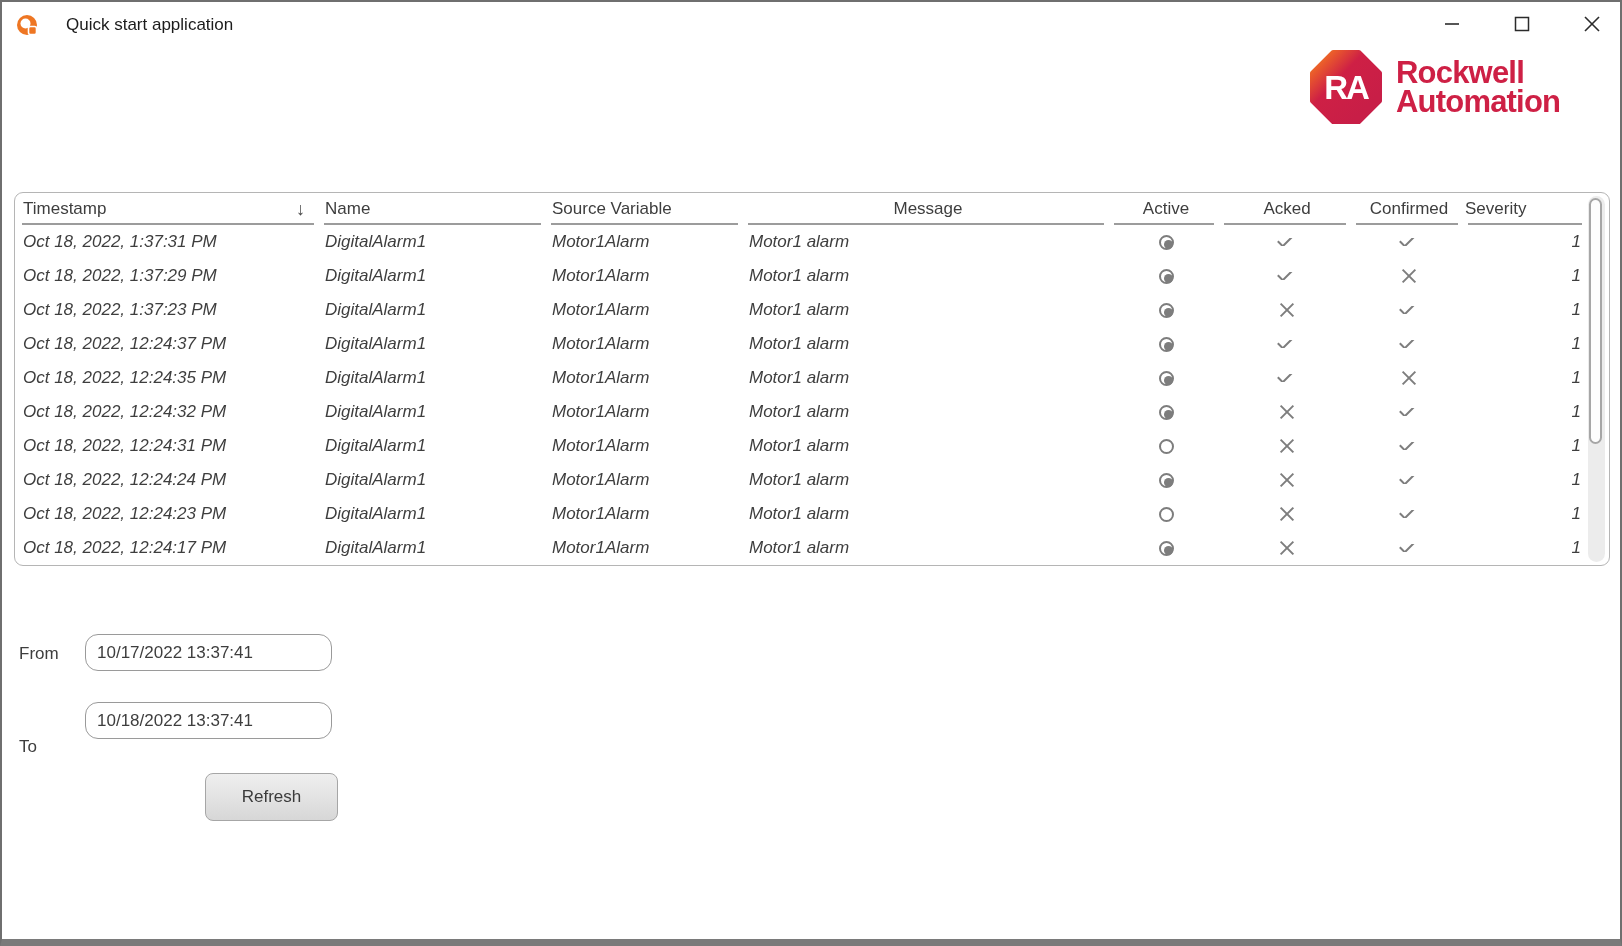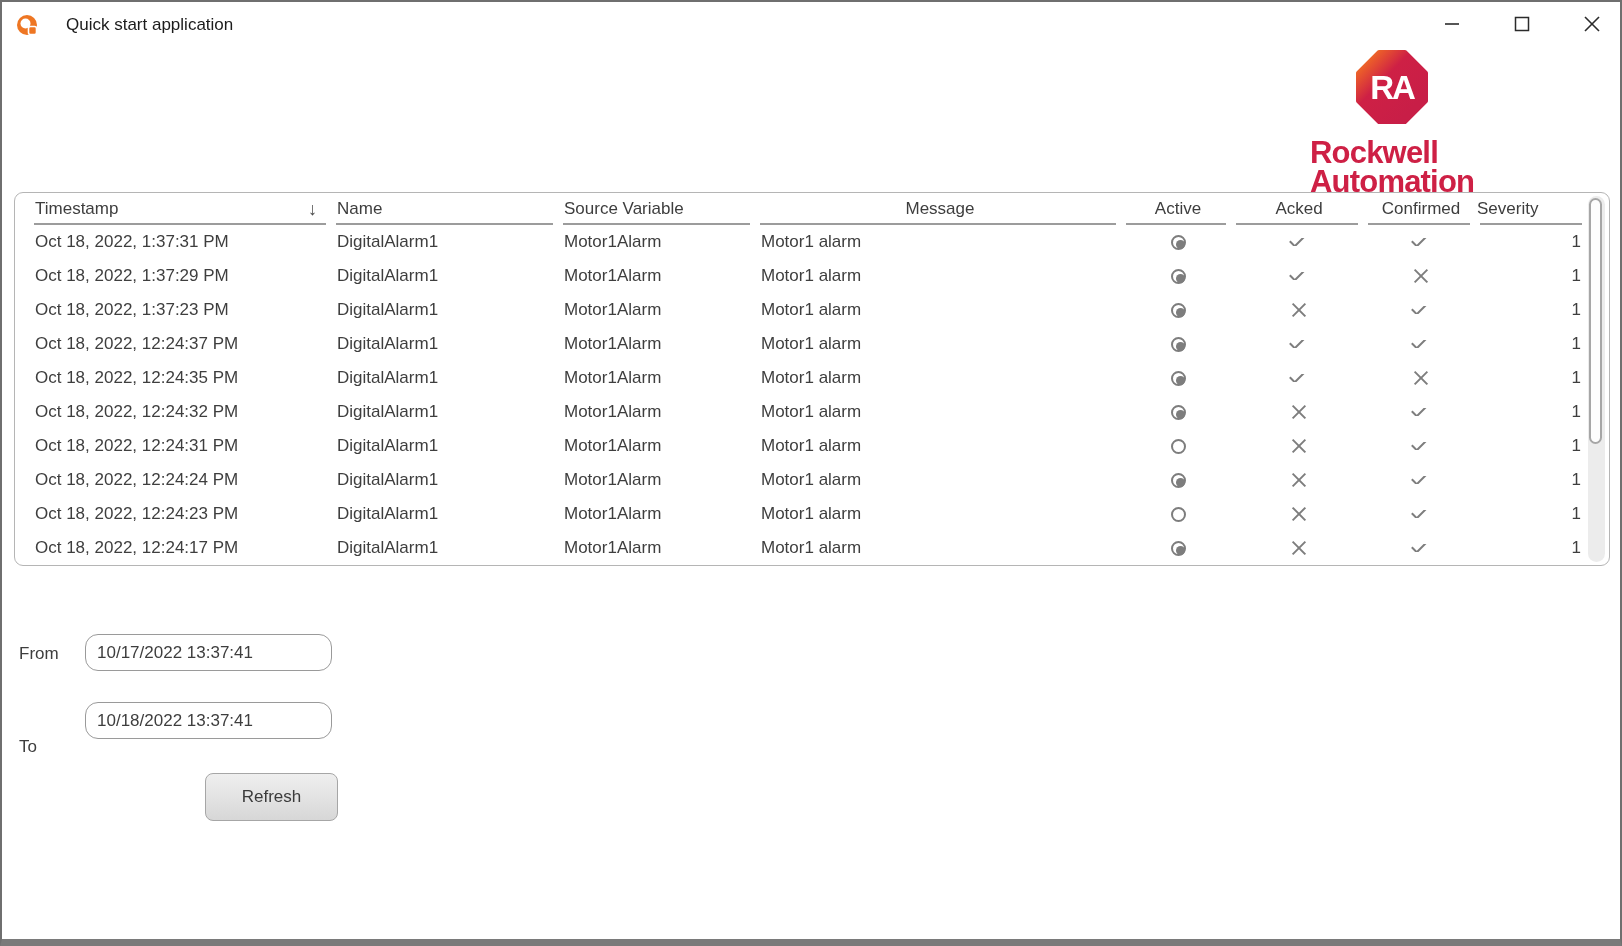--- a/index.html
+++ b/index.html
@@ -12,49 +12,49 @@
 
   
   .titlebar { position:absolute; left:0; top:0; width:100%; height:46px;
     display:flex; align-items:center; padding-left:14px; gap:28px; background:#fff; }
   .title { font-size:17px; color:#1b1b1b; }
   .win-controls { position:absolute; top:2px; right:8px; display:flex; gap:30px; }
   .wc { width:40px; height:40px; background:transparent; border:none; display:flex;
     align-items:center; justify-content:center; cursor:pointer; padding:0; }
 
   
-  .logo { position:absolute; top:48px; left:1308px; display:flex; align-items:center; gap:14px;flex-direction:column; }
+  .logo { position:absolute; top:48px; left:1308px; display:flex; align-items:center; gap:14px; }
   .logo-text { font-weight:bold; font-size:31px; line-height:29px; color:#CE2045; letter-spacing:-0.8px; }
 
   
   .tabbar { position:absolute; left:0; top:128px; width:100%; height:40px;
     background:linear-gradient(180deg,#f7f7f7 0%,#e6e6e6 45%,#c7c7c7 100%);
     border-top:1px solid #d2d2d2; border-bottom:1px solid #ababab;
     display:flex; align-items:stretch; }
   .tab { width:159px; display:flex; align-items:center; justify-content:center;
     font-size:17px; color:#4c4c4c; cursor:pointer; }
   .tab.active { margin-top:-6px; height:46px; background:#25AEF2; color:#fff;
     border-radius:8px 8px 0 0; z-index:2; }
 
   
   .table { position:absolute; left:12px; top:190px; width:1596px; height:374px;
     border:1px solid #b5b5b5; border-radius:9px; background:#fff; }
   .grid-row { display:grid; grid-template-columns:306px 227px 197px 366px 110px 132px 112px 1fr;
-    align-items:center; font-size:17px;margin-left:12px; }
+    align-items:center; font-size:17px; }
   .thead { height:32px; }
   .th { position:relative; height:32px; display:flex; align-items:center; padding-left:4px; color:#3e3e3e; cursor:pointer; }
   .th .u { position:absolute; left:3px; right:7px; bottom:0; height:2px; background:#9c9c9c; }
   .th.c-ts { padding-left:8px; }
   .th.c-ts .u { left:7px; }
   .th.c-msg, .th.c-center { justify-content:center; padding-left:0; }
   .th.c-sev { padding-right:28px; padding-left:0; }
   .th.c-sev .u { right:27px; }
   .sort-arrow { margin-left:auto; margin-right:16px; font-size:18px; color:#4a4a4a; }
 
-  .trow { height:34px; cursor:default; }
+  .trow { height:34px; cursor:default;font-style:italic; }
   .td { padding-left:4px; white-space:nowrap; overflow:hidden; }
   .td.c-ts { padding-left:8px; }
   .td.c-sev { text-align:right; padding-right:28px; padding-left:0; }
   .icon-cell { display:flex; align-items:center; justify-content:center; padding-left:0; }
 
   .radio-on,.radio-off { width:15px; height:15px; border:2px solid #7d7d7d; border-radius:50%; }
   .radio-on::after { content:""; display:block; width:9px; height:9px; margin:3px; border-radius:50%; background:#7d7d7d; }
   .mark-check { width:14px; height:8px; border-left:2px solid #7d7d7d; border-bottom:2px solid #7d7d7d;
     transform:rotate(-45deg) translateY(-3px); }
   .mark-cross { position:relative; width:16px; height:16px; }

